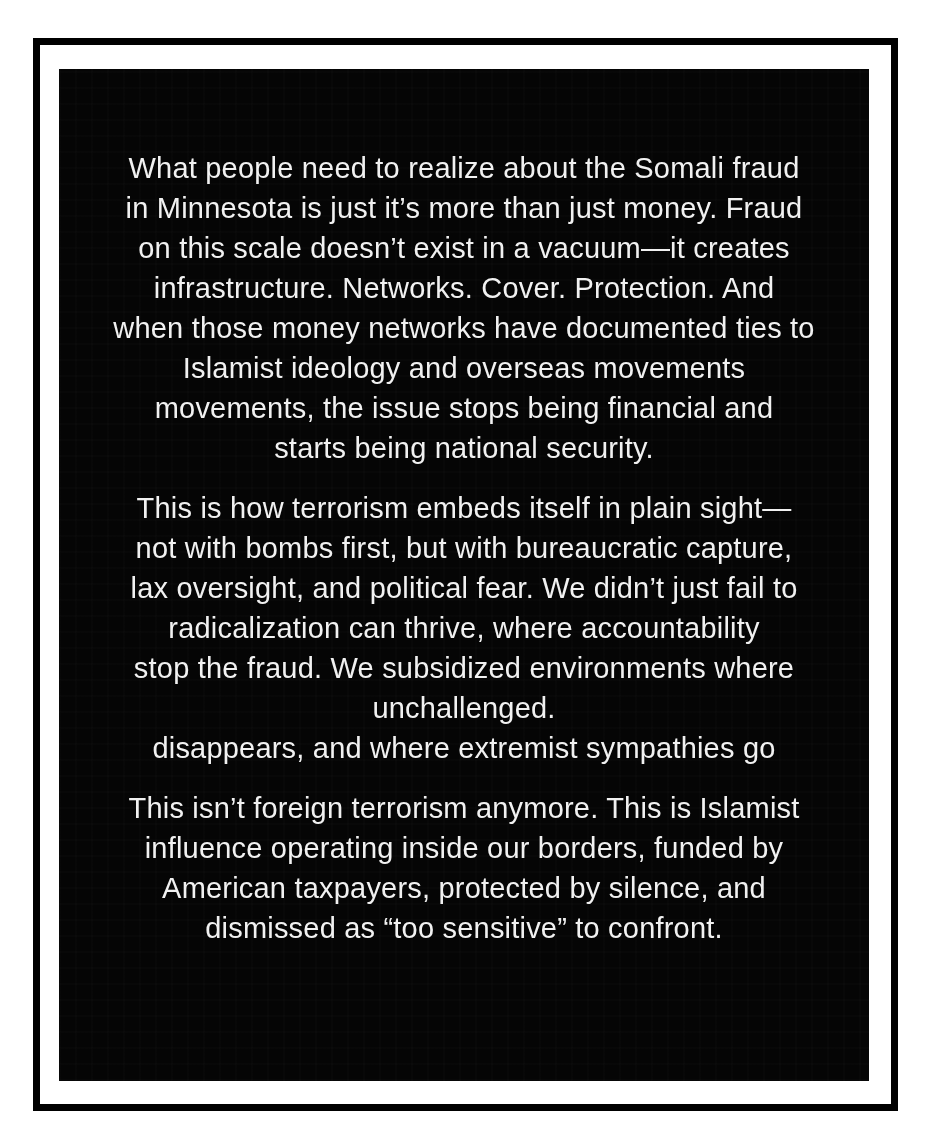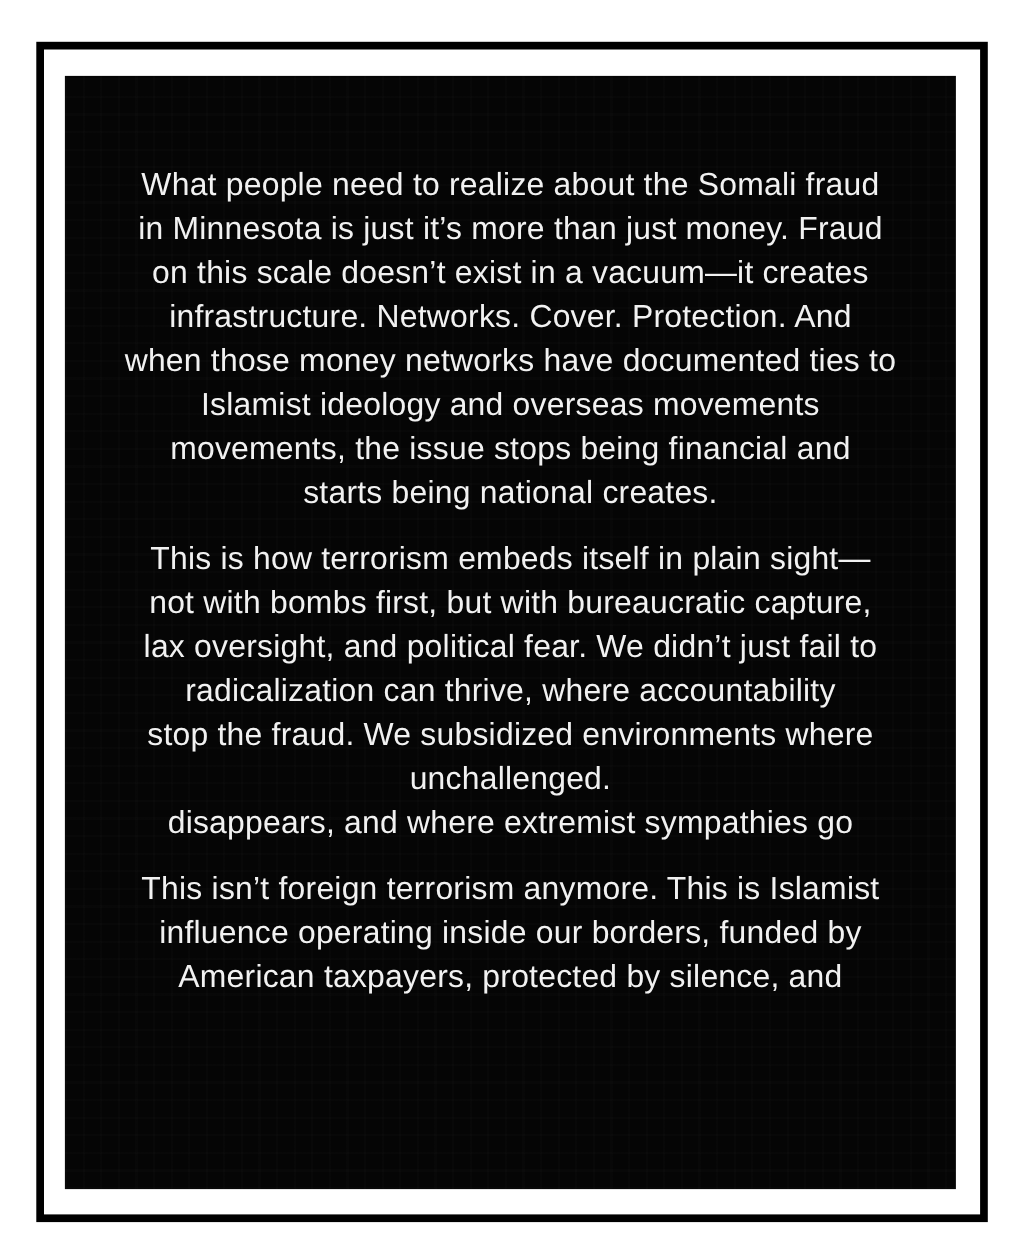--- a/index.html
+++ b/index.html
@@ -65,33 +65,34 @@
   <div class="text-block">
 
     <p class="para">
       <span class="line">What people need to realize about the Somali fraud</span>
       <span class="line">in Minnesota is just it’s more than just money. Fraud</span>
       <span class="line">on this scale doesn’t exist in a vacuum—it creates</span>
       <span class="line">infrastructure. Networks. Cover. Protection. And</span>
       <span class="line">when those money networks have documented ties to</span>
       <span class="line">Islamist ideology and overseas movements</span>
       <span class="line">movements, the issue stops being financial and</span>
-      <span class="line">starts being national creates.</span>
+      <span class="line">starts being national security.</span>
     </p>
 
     <p class="para">
       <span class="line">This is how terrorism embeds itself in plain sight—</span>
       <span class="line">not with bombs first, but with bureaucratic capture,</span>
       <span class="line">lax oversight, and political fear. We didn’t just fail to</span>
       <span class="line">radicalization can thrive, where accountability</span>
       <span class="line">stop the fraud. We subsidized environments where</span>
       <span class="line">unchallenged.</span>
       <span class="line">disappears, and where extremist sympathies go</span>
     </p>
 
     <p class="para">
       <span class="line">This isn’t foreign terrorism anymore. This is Islamist</span>
       <span class="line">influence operating inside our borders, funded by</span>
       <span class="line">American taxpayers, protected by silence, and</span>
+      <span class="line">dismissed as “too sensitive” to confront.</span>
     </p>
 
   </div>
 </div>
 
 </body></html>

